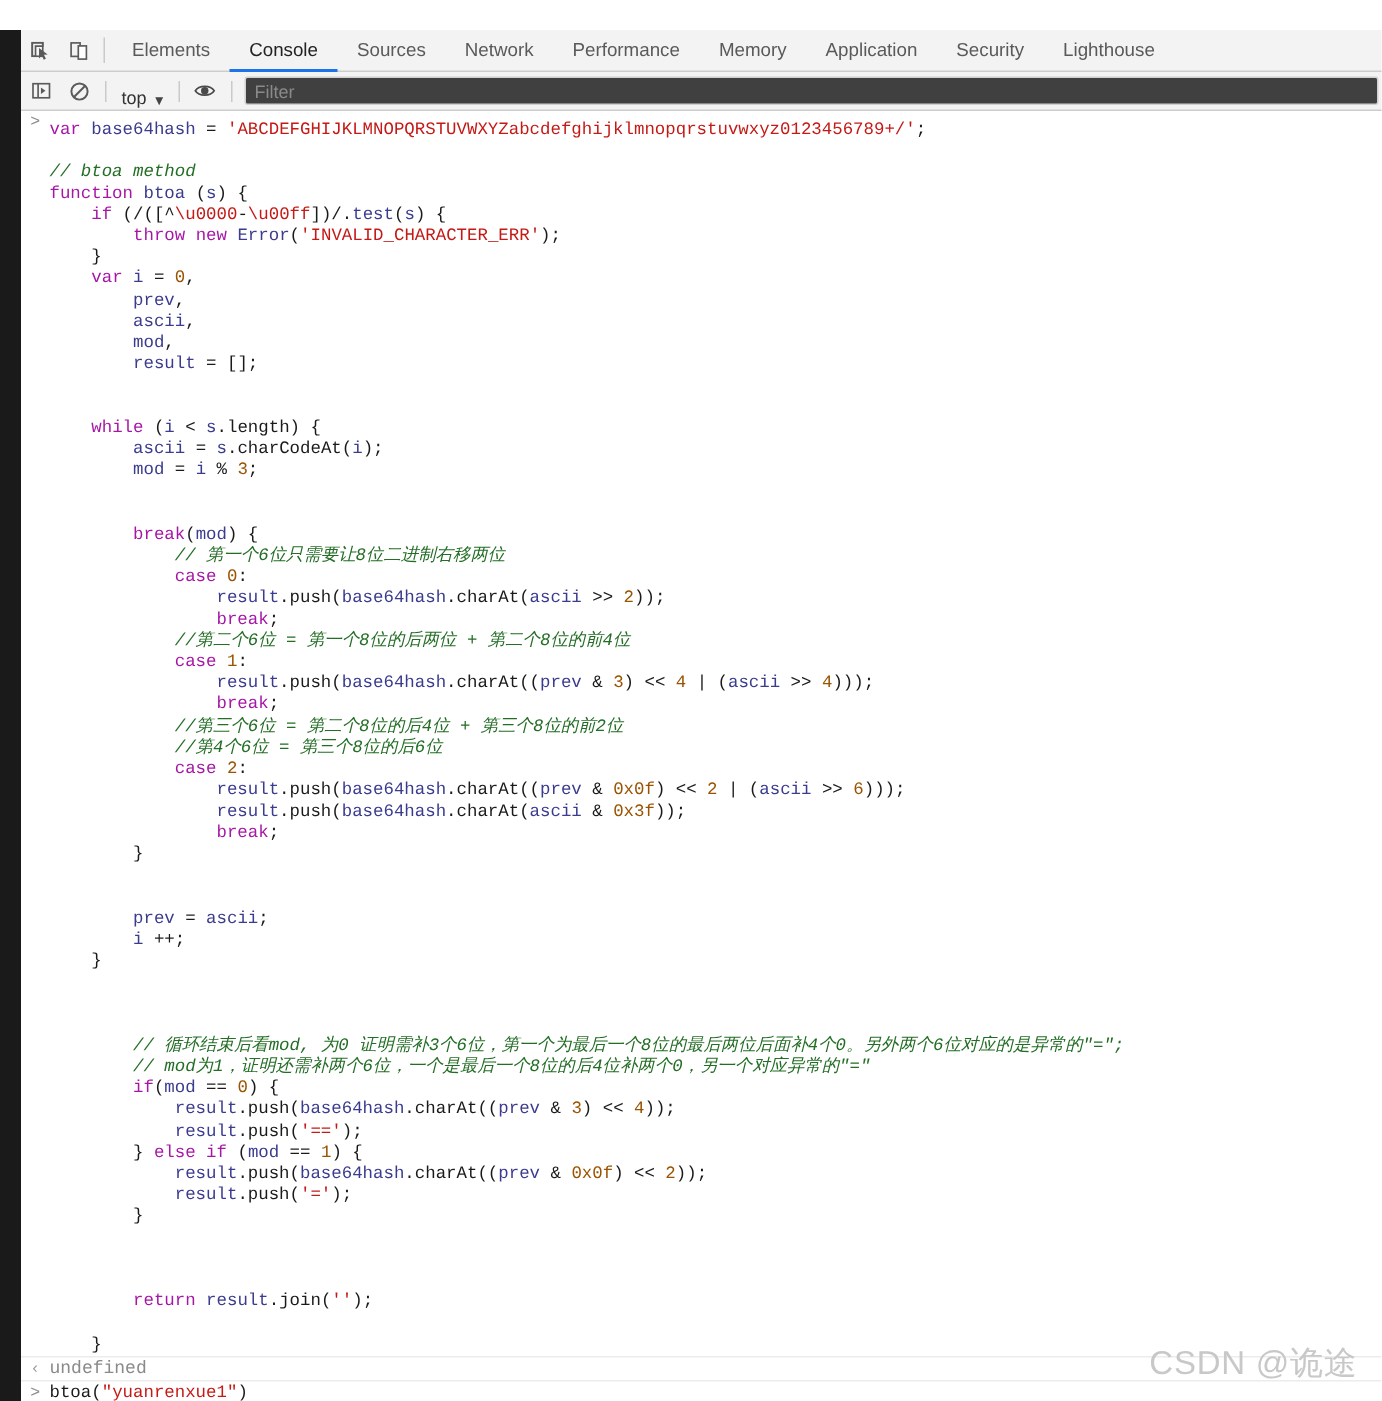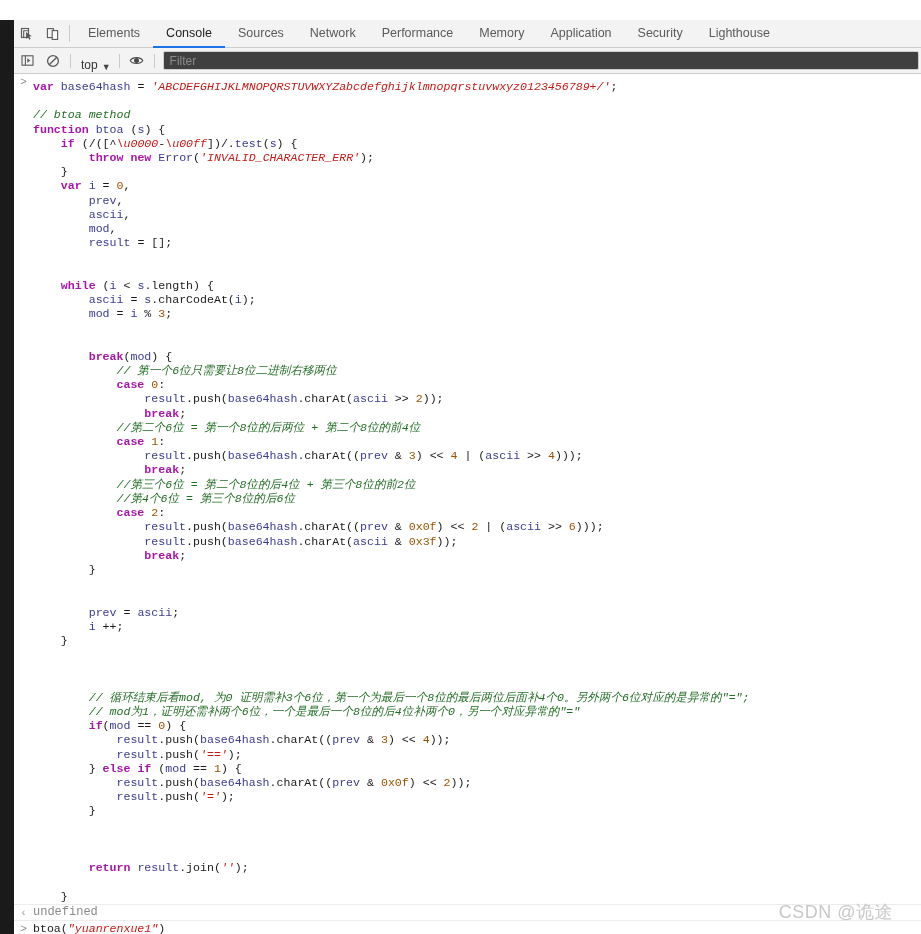--- a/index.html
+++ b/index.html
@@ -153,40 +153,40 @@
     font-family: "Liberation Mono", "DejaVu Sans Mono", monospace;
     font-size: 11.6px;
     line-height: 14.2px;
     white-space: pre;
     color: #000;
     letter-spacing: 0px;
     padding: 0;
   }
 
   
-  .kw   { color: #a617a6; font-weight: bold; }            
-  .str  { color: #c41a16; font-style: italic; }            
+  .kw   { color: #a617a6; }            
+  .str  { color: #c41a16; }            
   .num  { color: #9a5300; }            
   .cmt  { color: #236e25; font-style: italic; }   
   .id   { color: #3b3b8f; }            
   .plain{ color: #1a1a1a; }
 
   .row-input  { background:#fff; }
 
   .msg.bordered { border-top: 1px solid #ececec; }
 
   .out-undefined { color: #8a8a8a; font-family:"Liberation Mono", monospace; font-size:12px; line-height:15px;}
   .in-expr       { color: #1a1a1a; font-family:"Liberation Mono", monospace; font-size:11.6px; line-height:15px;}
   .in-expr .str  { color:#c41a16; }
 
   
   #watermark {
     position: absolute;
-    right: 28px; bottom: 10px;
-    font-size: 18px;
+    right: 16px; bottom: 10px;
+    font-size: 22px;
     color: #c8c8c8;
     letter-spacing: 0.5px;
     user-select: none;
     z-index: 20;
     font-family: "Liberation Sans", sans-serif;
   }
 
   #code-block { padding-top: 6px; }
 </style>
 </head>

